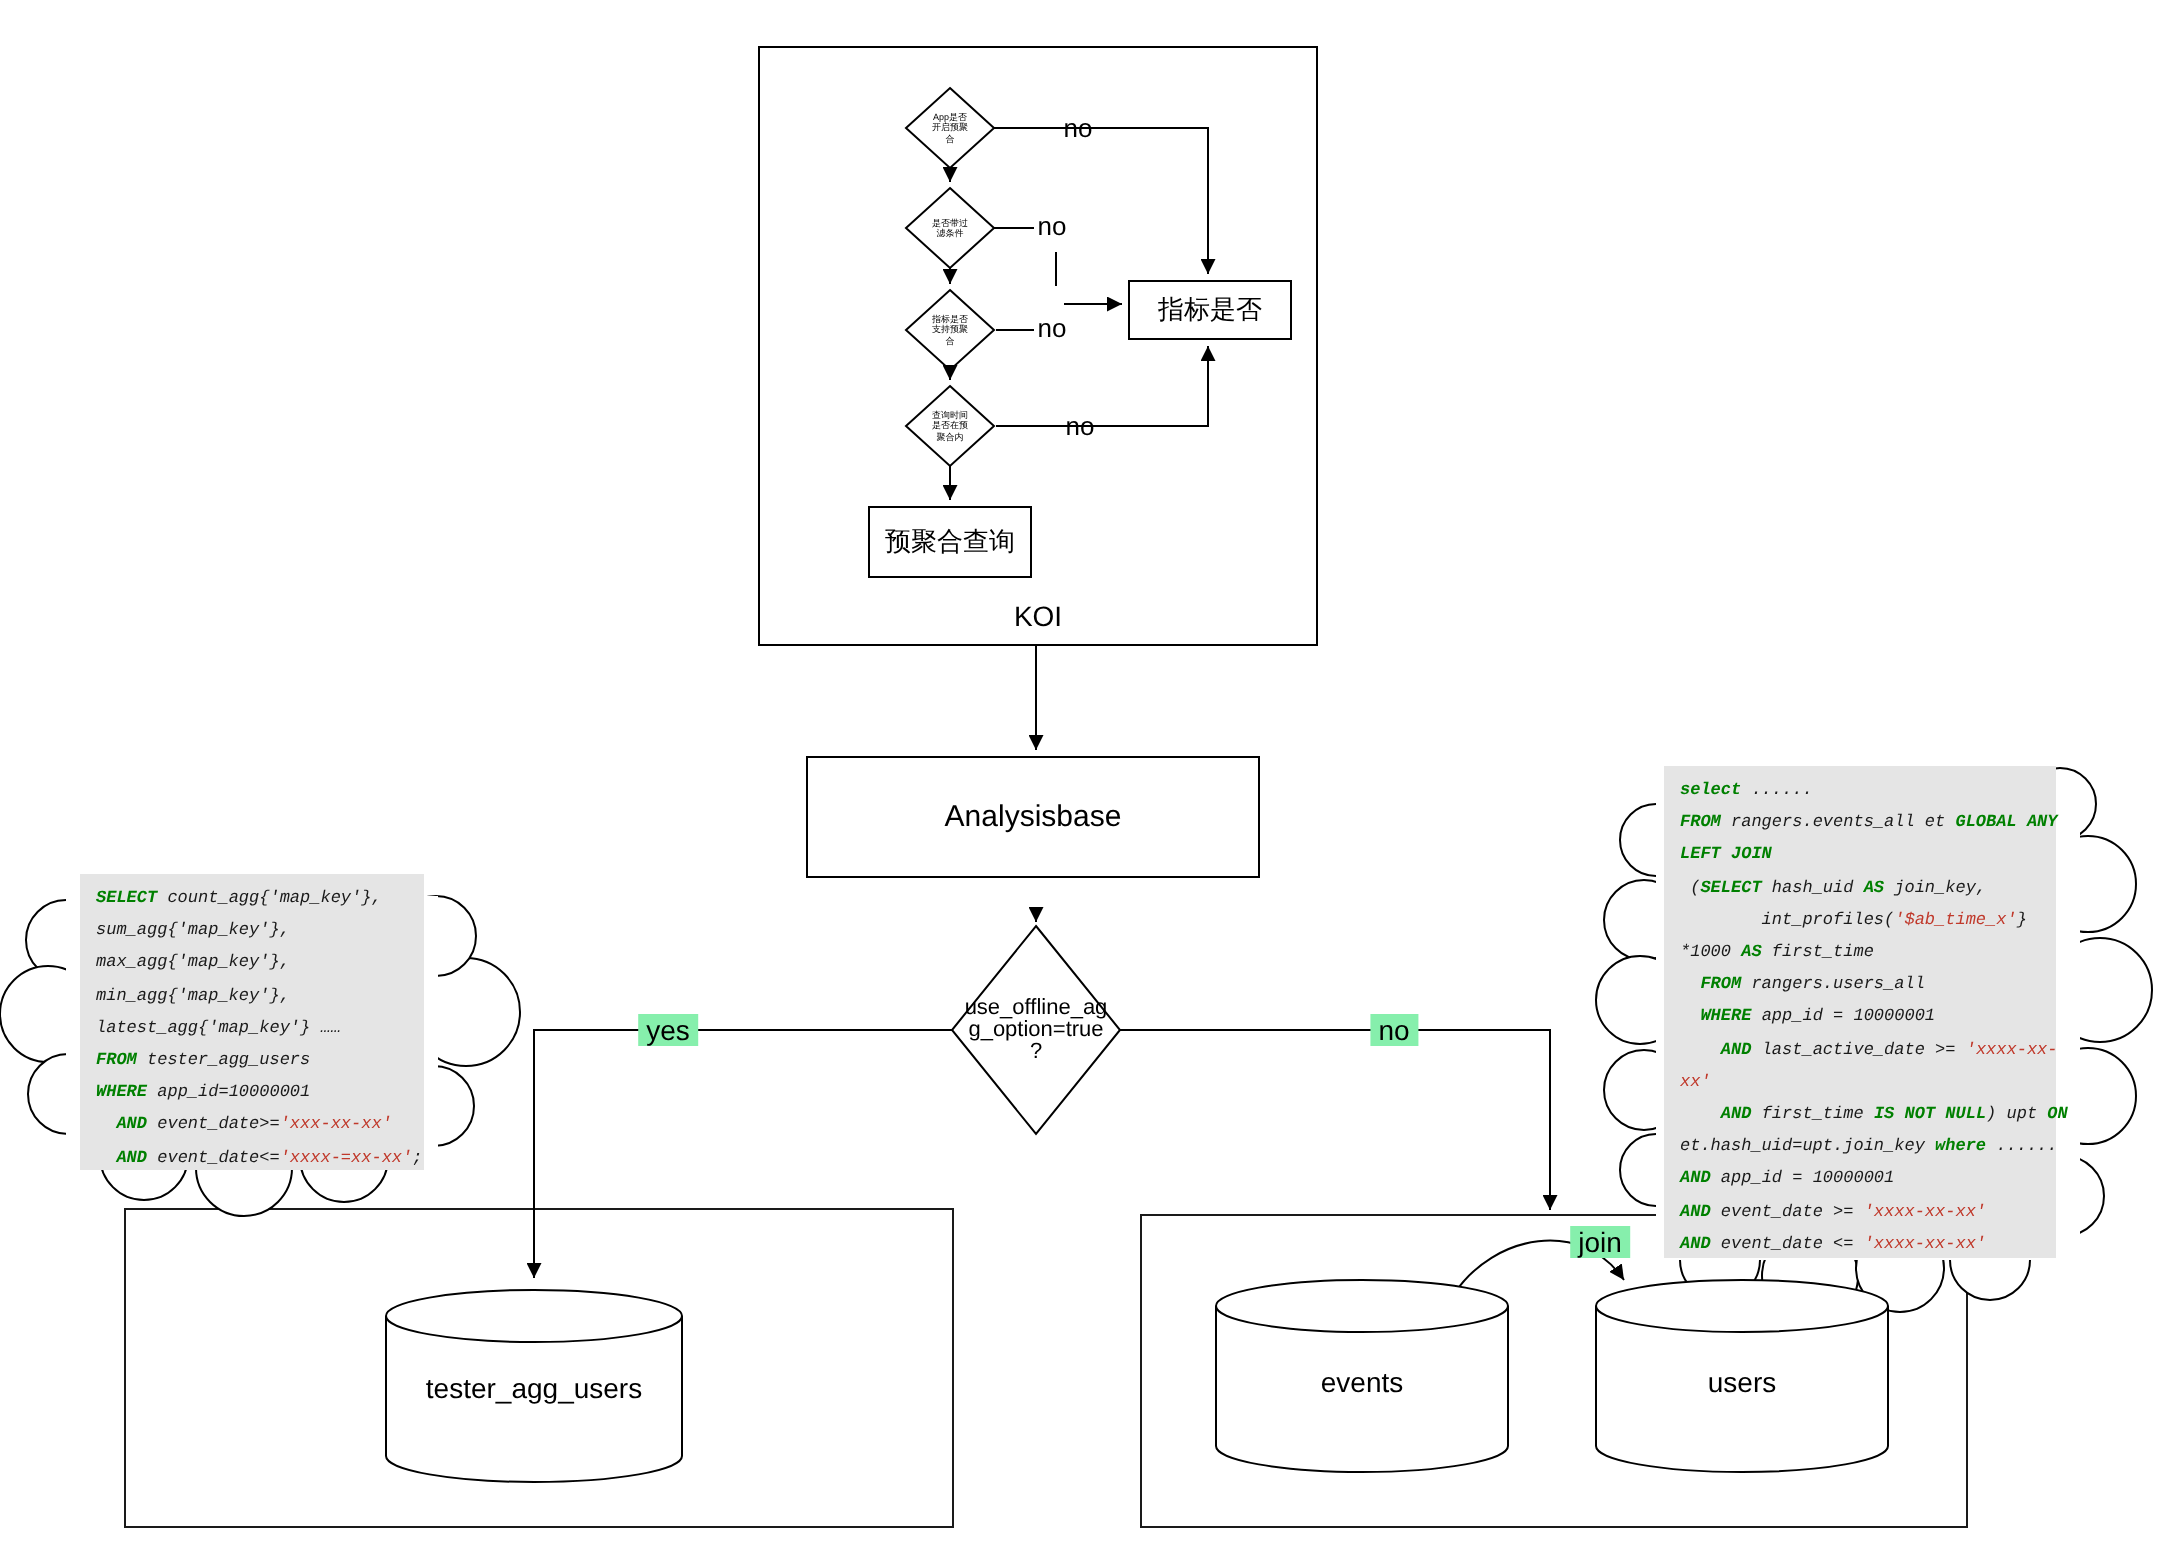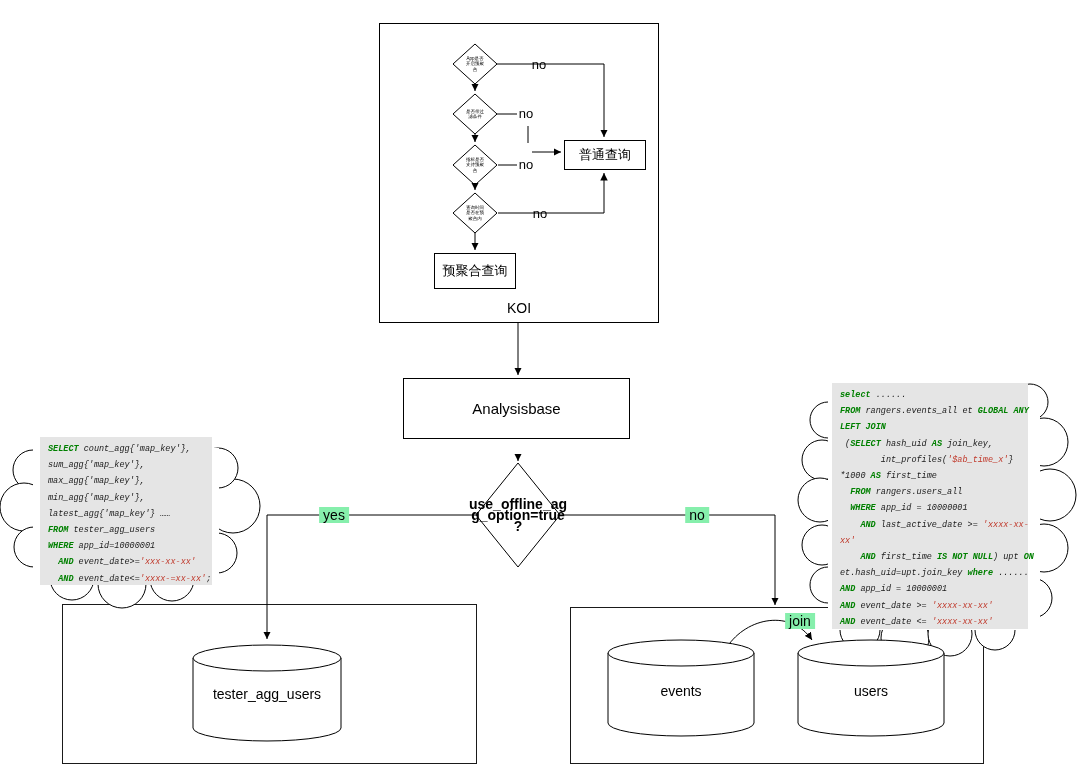--- a/index.html
+++ b/index.html
@@ -8,41 +8,41 @@
   svg.layer{position:absolute;left:0;top:0;z-index:2;pointer-events:none;}
   .box{position:absolute;border:1px solid #000;background:#fff;box-sizing:border-box;
        display:flex;align-items:center;justify-content:center;z-index:1;}
   .container-box{position:absolute;border:1px solid #1a1a1a;background:#fff;box-sizing:border-box;z-index:1;}
   .lbl{position:absolute;transform:translate(-50%,-50%);z-index:3;font-size:14px;white-space:nowrap;}
   .gap{background:#86efac;padding:0 4px;margin-left:24px;}
   .small-cn{font-size:13px;}
   .diamond-text{position:absolute;z-index:3;display:flex;align-items:center;justify-content:center;
                 text-align:center;white-space:pre-line;}
   .tiny{font-size:4.5px;line-height:5.5px;}
-  .mid-diamond-text{font-size:14px;line-height:11px;font-weight:bold;}
+  .mid-diamond-text{font-size:11px;line-height:11px;}
   .cyl-label{position:absolute;transform:translate(-50%,-50%);z-index:3;font-size:14px;}
   .code{position:absolute;background:#e5e5e5;z-index:3;
         font-family:"Liberation Mono","DejaVu Sans Mono",monospace;
         font-size:8.5px;white-space:pre;padding:4px 0 0 8px;box-sizing:border-box;font-style:italic;}
   .code div{line-height:16.2px;}
   .tok-k{color:#008000;font-weight:bold;}
   .tok-s{color:#c0392b;}
   .tok-p{color:#1a1a1a;}
   .koi-label{position:absolute;z-index:3;font-size:14px;transform:translate(-50%,-50%);}
 </style>
 </head>
 <body>
 
 <div class="stage">
 
   <div class="box" style="left:379px;top:23px;width:280px;height:300px;align-items:flex-end;"></div>
   <div class="koi-label" style="left:519px;top:308px;">KOI</div>
 
   <div class="box small-cn" style="left:564px;top:140px;width:82px;height:30px;">
-    <span>普通查询</span>
+    <span>指标是否</span>
   </div>
 
   <div class="box small-cn" style="left:434px;top:253px;width:82px;height:36px;">
     <span>预聚合查询</span>
   </div>
 
   <div class="box" style="left:403px;top:378px;width:227px;height:61px;font-size:15px;">
     <span>Analysisbase</span>
   </div>
 

